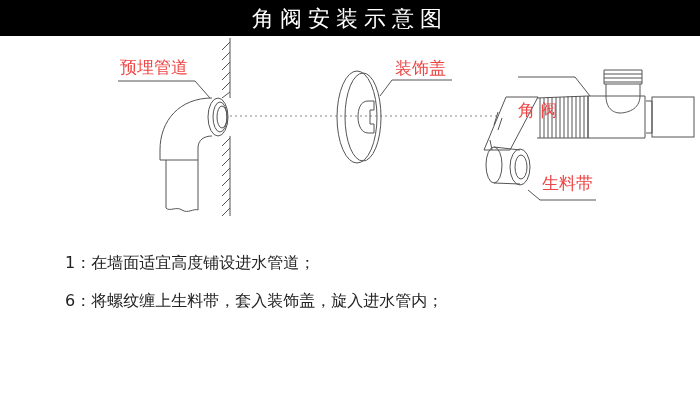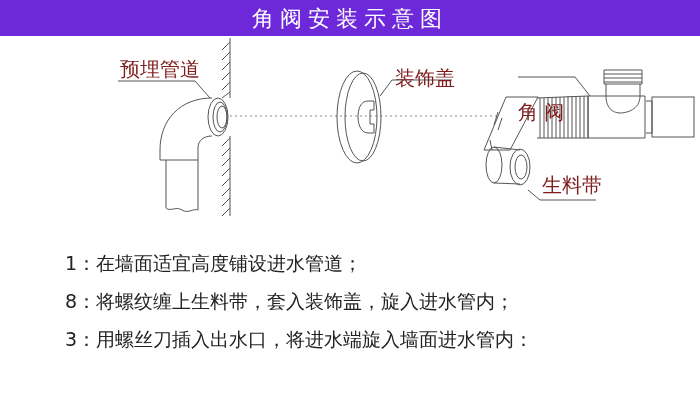--- a/index.html
+++ b/index.html
@@ -1,27 +1,27 @@
 <!DOCTYPE html>
 <html><head>
   <meta charset="utf-8">
   <style>
     html, body { margin: 0; padding: 0; background: #ffffff; }
     body { width: 700px; height: 405px; position: relative; overflow: hidden;
            font-family: "DejaVu Sans", "Liberation Sans", sans-serif; }
     .banner { position: absolute; left: 0; top: 0; width: 700px; height: 36px;
-              background: #6d28d9; }
+              background: #000000; }
     .banner-title { position: absolute; left: 0; right: 0; top: 4px; text-align: center;
                     color: #ffffff; font-size: 22px; letter-spacing: 6px;
                     font-family: "DejaVu Sans", sans-serif; font-weight: normal; }
     .diagram { position: absolute; left: 0; top: 36px; width: 700px; height: 200px; }
-    .label { position: absolute; font-size: 20px; color: #7f1d1d; white-space: nowrap;
+    .label { position: absolute; font-size: 17px; color: #ef4444; white-space: nowrap;
              font-family: "DejaVu Sans", sans-serif; }
     .steps { position: absolute; left: 65px; top: 250px; margin: 0; padding: 0; list-style: none; }
-    .step { height: 38px; line-height: 26px; font-size: 19px; color: #222; white-space: nowrap;
+    .step { height: 38px; line-height: 26px; font-size: 16px; color: #222; white-space: nowrap;
             font-family: "DejaVu Sans", sans-serif; }
   </style>
 </head>
 <body>
 
 <div class="banner">
   <div class="banner-title">角阀安装示意图</div>
 </div>
 
 <svg class="diagram" viewBox="0 36 700 200" width="700" height="200" xmlns="http://www.w3.org/2000/svg">
@@ -78,21 +78,20 @@
       <ellipse cx="520" cy="167" rx="10" ry="18"></ellipse>
       <ellipse cx="521" cy="167" rx="6" ry="12"></ellipse>
 
       <path d="M518 77 L575 77 L590 96"></path>
       <path d="M528 190 L540 200 L596 200"></path>
     </g>
   </g>
 </svg>
 
 <div class="label" style="left:120px; top:56px;">预埋管道</div>
-<div class="label" style="left:395px; top:65px;">装饰盖</div>
+<div class="label" style="left:395px; top:57px;">装饰盖</div>
 <div class="label" style="left:518px; top:55px;margin-top:44px;">角 阀</div>
 <div class="label" style="left:542px; top:172px;">生料带</div>
 
 <ul class="steps">
   <li class="step">1：在墙面适宜高度铺设进水管道；</li>
-  <li class="step">8：将螺纹缠上生料带，套入装饰盖，旋入进水管内；</li>
-  <li class="step">3：用螺丝刀插入出水口，将进水端旋入墙面进水管内：</li>
+  <li class="step">6：将螺纹缠上生料带，套入装饰盖，旋入进水管内；</li>
 </ul>
 
 </body></html>

